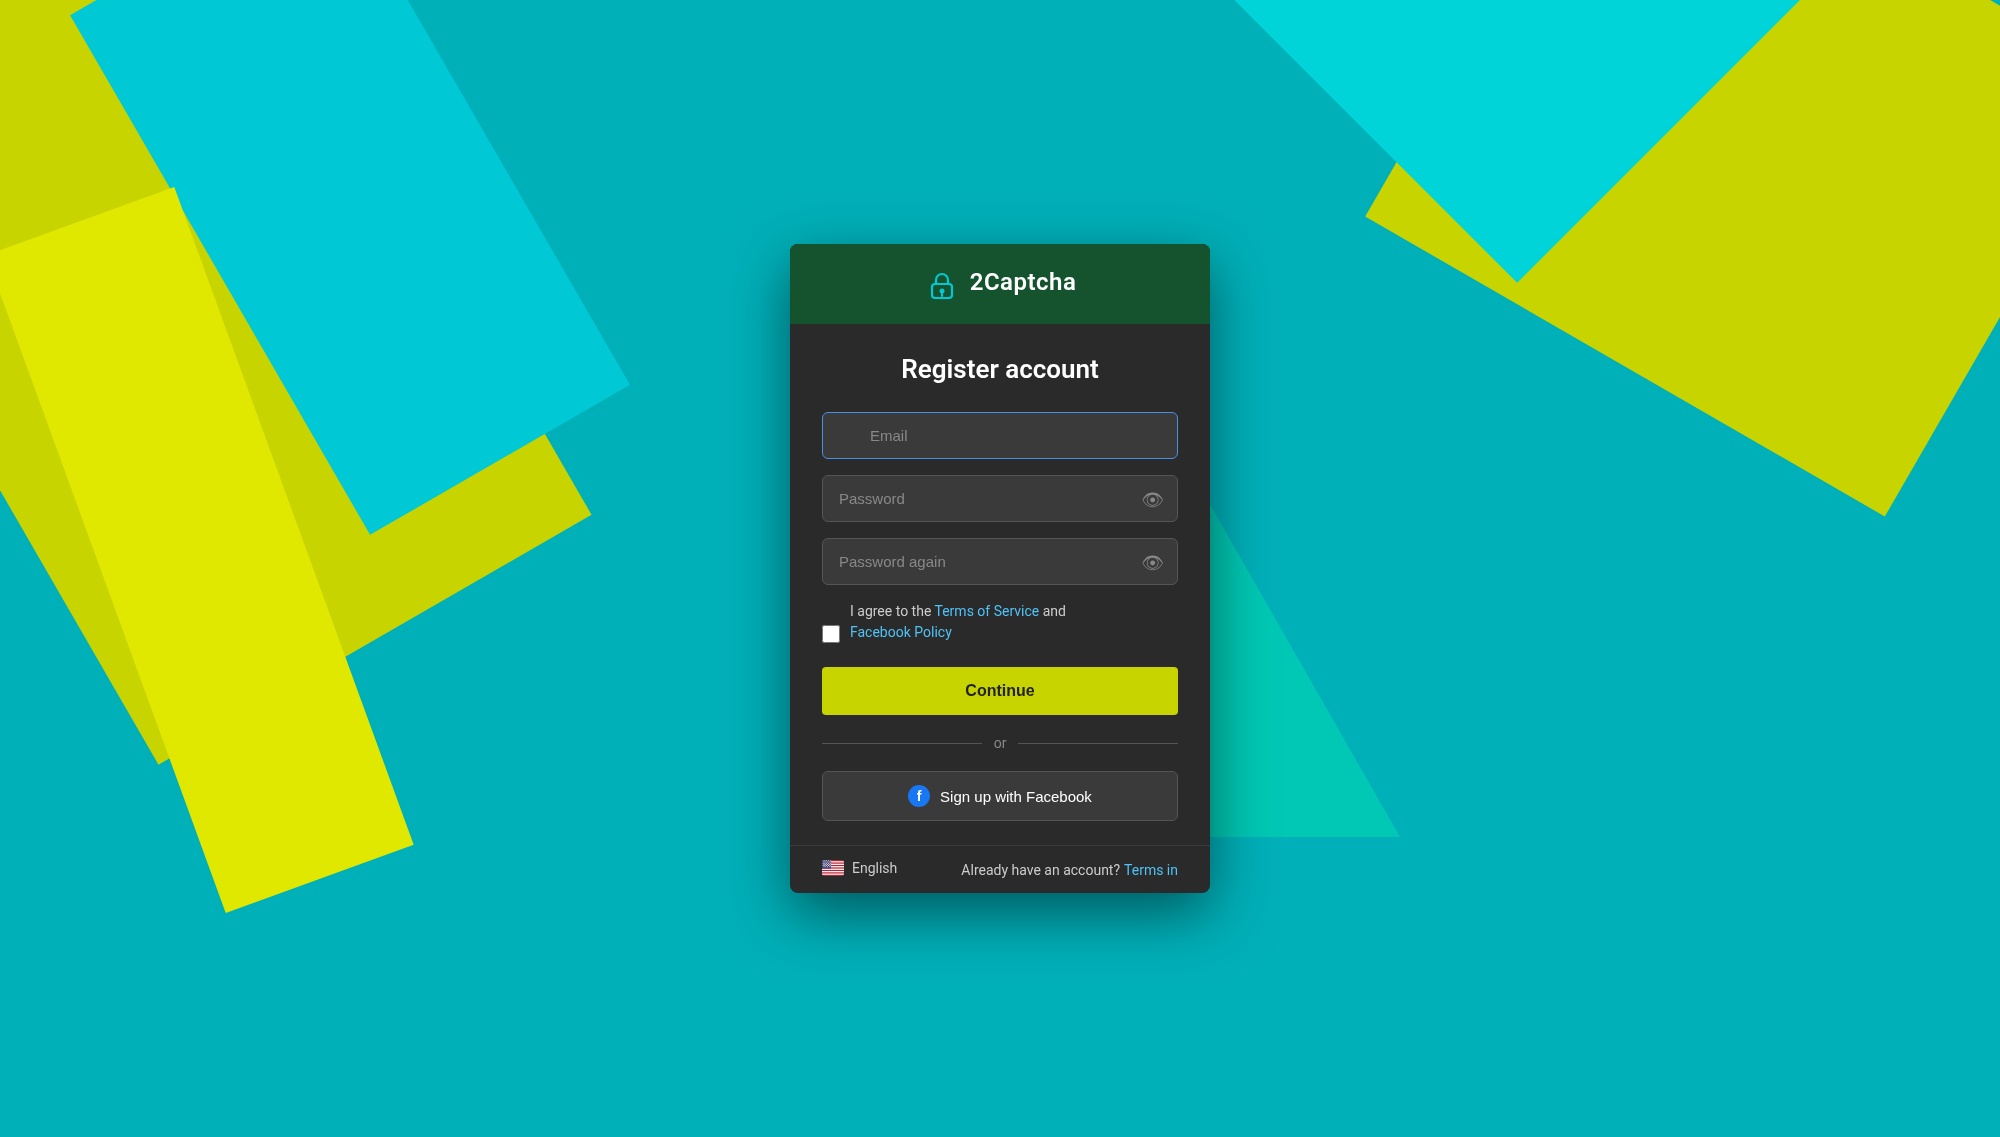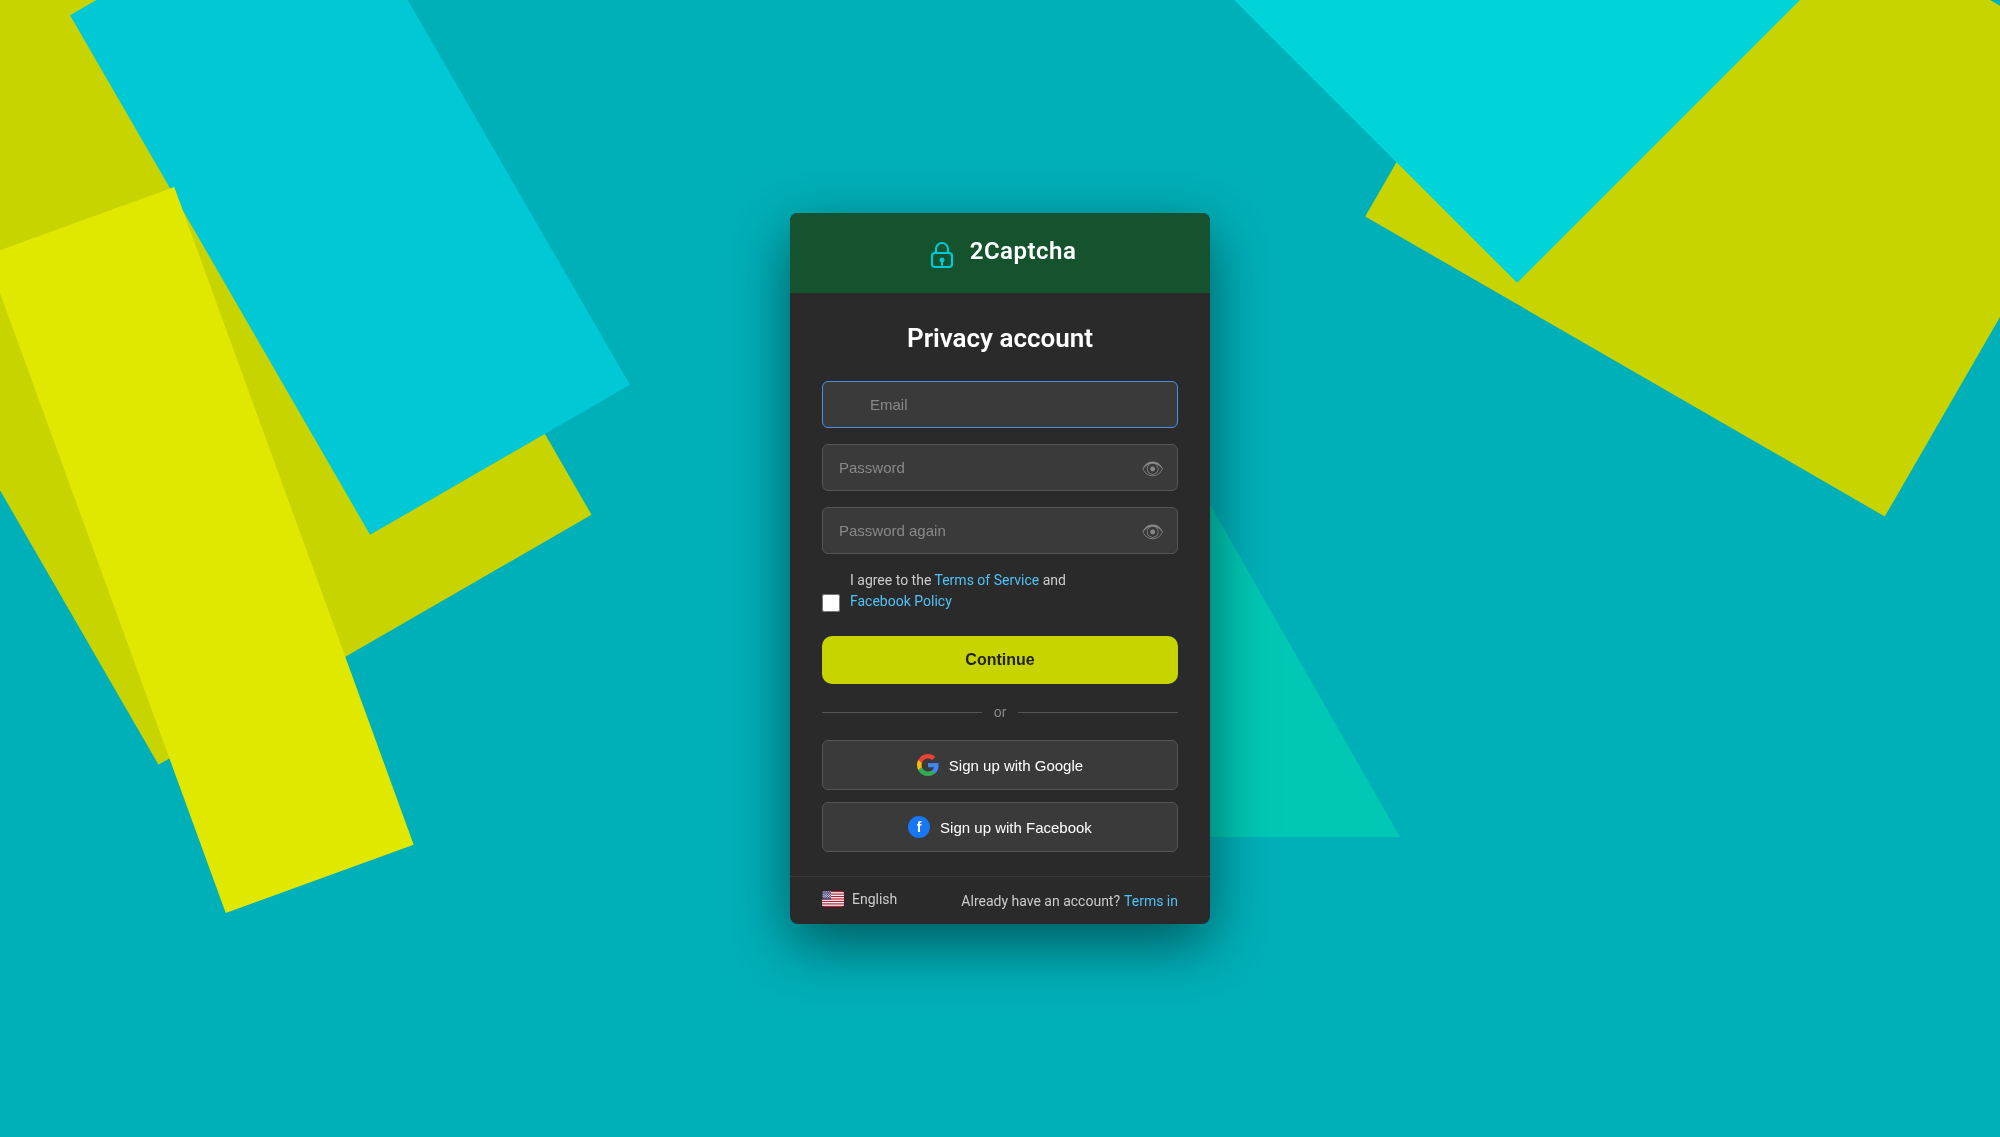--- a/index.html
+++ b/index.html
@@ -212,21 +212,21 @@
       color: #4fc3f7;
       text-decoration: none;
     }
 
     
     .continue-btn {
       width: 100%;
       padding: 15px;
       background: #c8d400;
       border: none;
-      border-radius: 10px;
+      border-radius: 4px;
       color: #222222;
       font-size: 16px;
       font-weight: 600;
       cursor: pointer;
       transition: background 0.2s;
       margin-bottom: 20px;
     }
 
     
     .divider {
@@ -350,21 +350,21 @@
       <svg class="logo-icon" viewBox="0 0 36 36" fill="none" xmlns="http://www.w3.org/2000/svg">
         <rect x="8" y="16" width="20" height="14" rx="3" stroke="#00c8d4" stroke-width="2.2" fill="none"></rect>
         <path d="M12 16V12a6 6 0 0 1 12 0v4" stroke="#00c8d4" stroke-width="2.2" fill="none" stroke-linecap="round"></path>
         <circle cx="18" cy="23" r="2.5" fill="#00c8d4"></circle>
         <line x1="18" y1="25.5" x2="18" y2="28" stroke="#00c8d4" stroke-width="2" stroke-linecap="round"></line>
       </svg>
       <span class="logo-text">2Captcha</span>
     </div>
 
     <div class="card-body">
-      <h1 class="page-title">Privacy account</h1>
+      <h1 class="page-title">Register account</h1>
 
       
       <div class="input-wrapper">
         <input class="input-field focused" type="email" placeholder="Email" style="">
       </div>
 
       
       <div class="input-wrapper">
         <input class="input-field password-input" type="password" placeholder="Password" style="">
         <span class="eye-icon">👁</span>
@@ -389,29 +389,20 @@
       <button class="continue-btn">Continue</button>
 
       
       <div class="divider">
         <div class="divider-line"></div>
         <span class="divider-text">or</span>
         <div class="divider-line"></div>
       </div>
 
       
-      <button class="social-btn">
-        <svg class="google-icon" viewBox="0 0 22 22" xmlns="http://www.w3.org/2000/svg">
-          <path d="M21.6 11.23c0-.76-.07-1.49-.19-2.2H11v4.16h5.96a5.1 5.1 0 0 1-2.21 3.34v2.77h3.58c2.1-1.93 3.31-4.78 3.31-8.07z" fill="#4285F4"></path>
-          <path d="M11 22c2.97 0 5.46-.98 7.28-2.66l-3.58-2.77c-.98.66-2.23 1.05-3.7 1.05-2.85 0-5.26-1.92-6.12-4.5H1.18v2.86A11 11 0 0 0 11 22z" fill="#34A853"></path>
-          <path d="M4.88 13.12A6.6 6.6 0 0 1 4.54 11c0-.73.13-1.44.34-2.12V6.02H1.18A11 11 0 0 0 0 11c0 1.77.43 3.45 1.18 4.98l3.7-2.86z" fill="#FBBC05"></path>
-          <path d="M11 4.38c1.62 0 3.06.56 4.2 1.64l3.15-3.15C16.45 1.09 13.97 0 11 0A11 11 0 0 0 1.18 6.02l3.7 2.86C5.74 6.3 8.15 4.38 11 4.38z" fill="#EA4335"></path>
-        </svg>
-        <span>Sign up with Google</span>
-      </button>
 
       
       <button class="social-btn">
         <div class="facebook-icon">f</div>
         <span>Sign up with Facebook</span>
       </button>
     </div>
 
     <div class="card-footer">
       <div class="language-selector">

